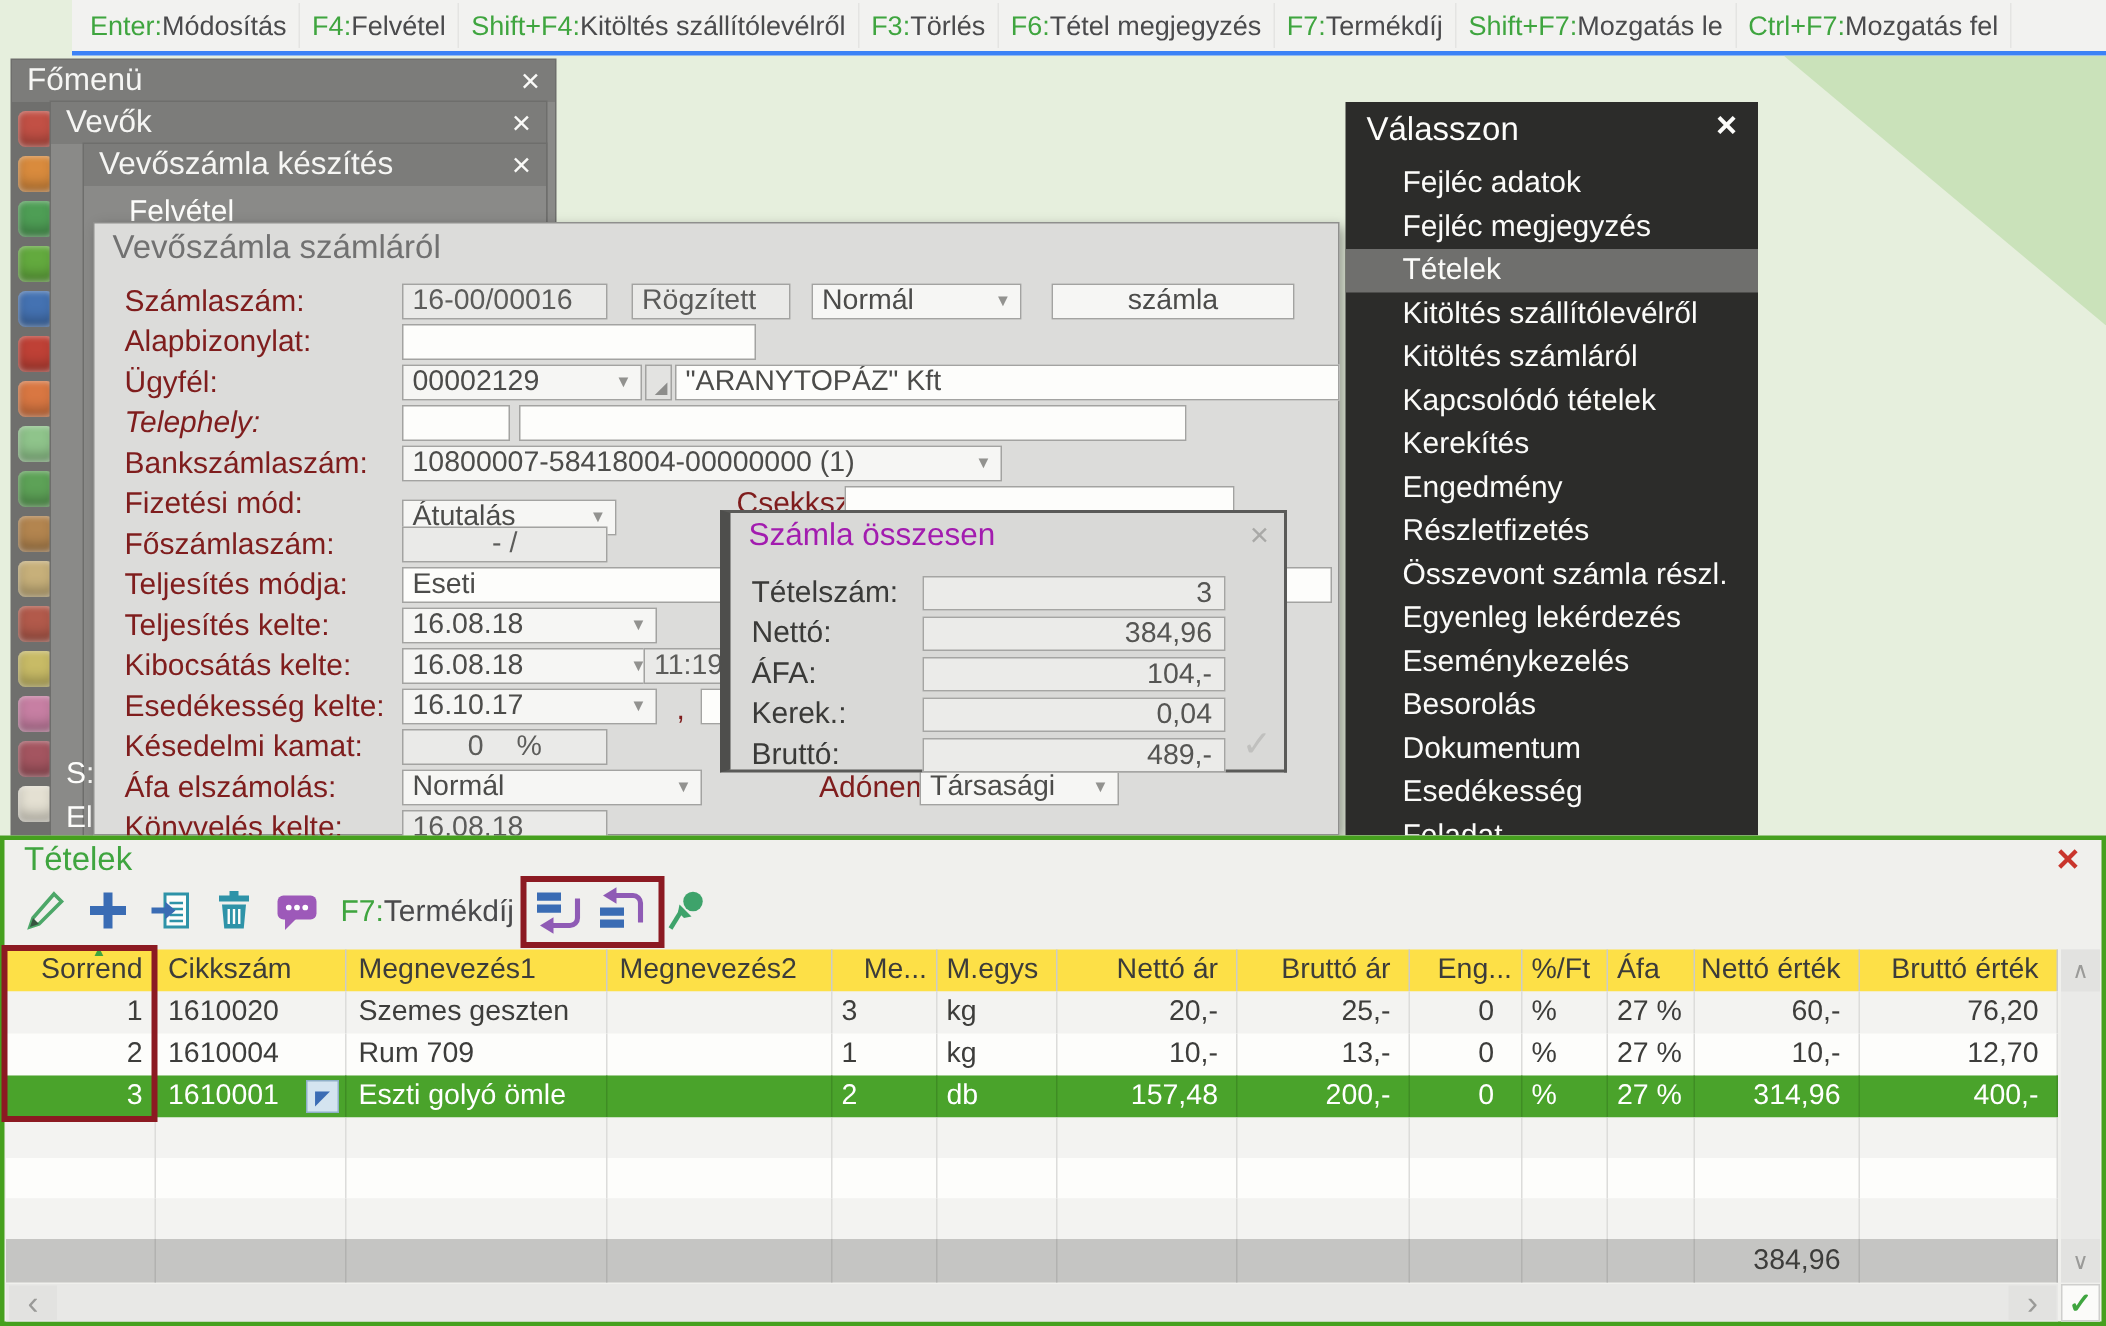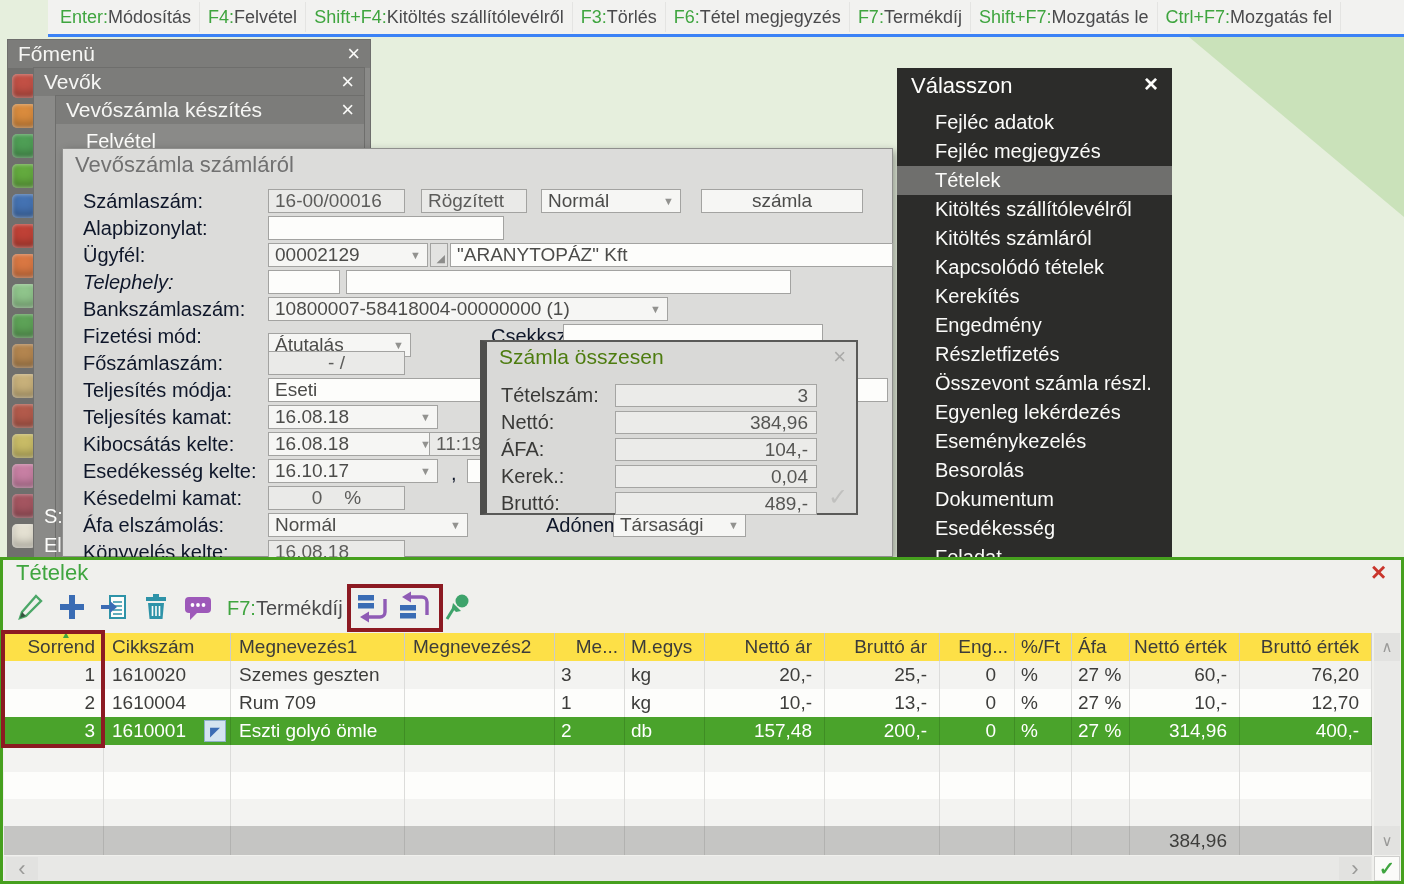--- a/index.html
+++ b/index.html
@@ -25,35 +25,35 @@
   .win-x{font-size:22px;line-height:22px;color:#fafaf8;cursor:pointer;}
   .icon-strip{position:absolute;left:0;top:28px;width:32px;bottom:0;background:#6f6f6d;overflow:hidden;}
   .module-icon{width:24px;height:24px;margin:6px auto 0 auto;border-radius:5px;
     box-shadow:inset 0 0 4px rgba(255,255,255,.55), inset 0 -6px 8px rgba(0,0,0,.25);}
   .stack-item{position:absolute;color:#fdfdfb;font-size:20px;}
 
   
   .form-win{position:absolute;left:62px;top:148px;width:831px;height:409px;background:#dcdcda;
     border:1px solid #8f8f8d;box-shadow:3px 3px 8px rgba(0,0,0,.35);box-sizing:border-box;}
   .form-title{position:absolute;left:12px;top:3px;font-size:22px;color:#717171;}
-  .flabel{position:absolute;left:20px;height:24px;line-height:24px;font-size:20px;color:#0f172a;white-space:nowrap;}
+  .flabel{position:absolute;left:20px;height:24px;line-height:24px;font-size:20px;color:#7f1d1d;white-space:nowrap;}
   .field,.combo{position:absolute;height:24px;box-sizing:border-box;border:1px solid #a3a3a1;
     font-size:19px;color:#4c4c4a;display:flex;align-items:center;padding:0 6px;overflow:hidden;white-space:nowrap;}
   .field.ed{background:#fdfdfb;}
   .field.ro{background:#eaeae8;color:#5c5c5a;}
   .field.center{justify-content:center;}
   .combo{background:#f6f6f4;justify-content:space-between;cursor:pointer;}
   .dd{font-size:11px;color:#92928f;margin-left:4px;}
   .corner-btn{position:absolute;height:24px;box-sizing:border-box;border:1px solid #a3a3a1;background:#e3e3e1;
     font-size:11px;color:#8d8d8b;display:flex;align-items:flex-end;justify-content:flex-end;padding:1px 2px;cursor:pointer;}
 
   
   .totals{position:absolute;left:480px;top:340px;width:378px;height:175px;background:#d9d9d7;
     border:2px solid #5a5a58;border-left:7px solid #4e4e4c;box-sizing:border-box;}
-  .totals-title{position:absolute;left:12px;top:3px;font-size:21px;color:#4d7c0f;}
+  .totals-title{position:absolute;left:12px;top:3px;font-size:21px;color:#a21caf;}
   .totals-x{position:absolute;right:10px;top:2px;font-size:22px;color:#a9a9a7;cursor:pointer;}
   .tlabel{position:absolute;left:14px;height:23px;line-height:23px;font-size:20px;color:#3a3a38;}
   .tfield{position:absolute;left:128px;width:202px;height:23px;box-sizing:border-box;border:1px solid #a5a5a3;
     background:#ebebe9;font-size:19px;color:#555553;display:flex;align-items:center;justify-content:flex-end;padding:0 8px;}
   .totals-check{position:absolute;right:8px;bottom:2px;font-size:24px;color:#c0c0be;cursor:pointer;}
 
   
   .chooser{position:absolute;left:897px;top:68px;width:275px;height:489px;background:var(--menu_bg);overflow:hidden;}
   .chooser-title{position:absolute;left:14px;top:5px;font-size:22px;color:#fdfdfb;}
   .chooser-x{position:absolute;right:14px;top:2px;font-size:24px;font-weight:bold;color:#fdfdfb;cursor:pointer;}
@@ -235,21 +235,21 @@
     </div>
   <div class="flabel" style="top:175px;left:428px;">Csekkszám:</div>
   <div class="field ed" style="top:175px;left:500px;width:260px;"></div>
 
   <div class="flabel" style="top:202px;">Főszámlaszám:</div>
   <div class="field ro center" style="top:202px;left:205px;width:137px;">- /</div>
 
   <div class="flabel" style="top:229px;">Teljesítés módja:</div>
   <div class="field ed" style="top:229px;left:205px;width:620px;">Eseti</div>
 
-  <div class="flabel" style="top:256px;">Teljesítés kamat:</div>
+  <div class="flabel" style="top:256px;">Teljesítés kelte:</div>
   <div class="combo" style="top:256px;left:205px;width:170px;">
       <span>16.08.18</span>
       <span class="dd">▼</span>
     </div>
 
   <div class="flabel" style="top:283px;">Kibocsátás kelte:</div>
   <div class="combo" style="top:283px;left:205px;width:170px;">
       <span>16.08.18</span>
       <span class="dd">▼</span>
     </div>

